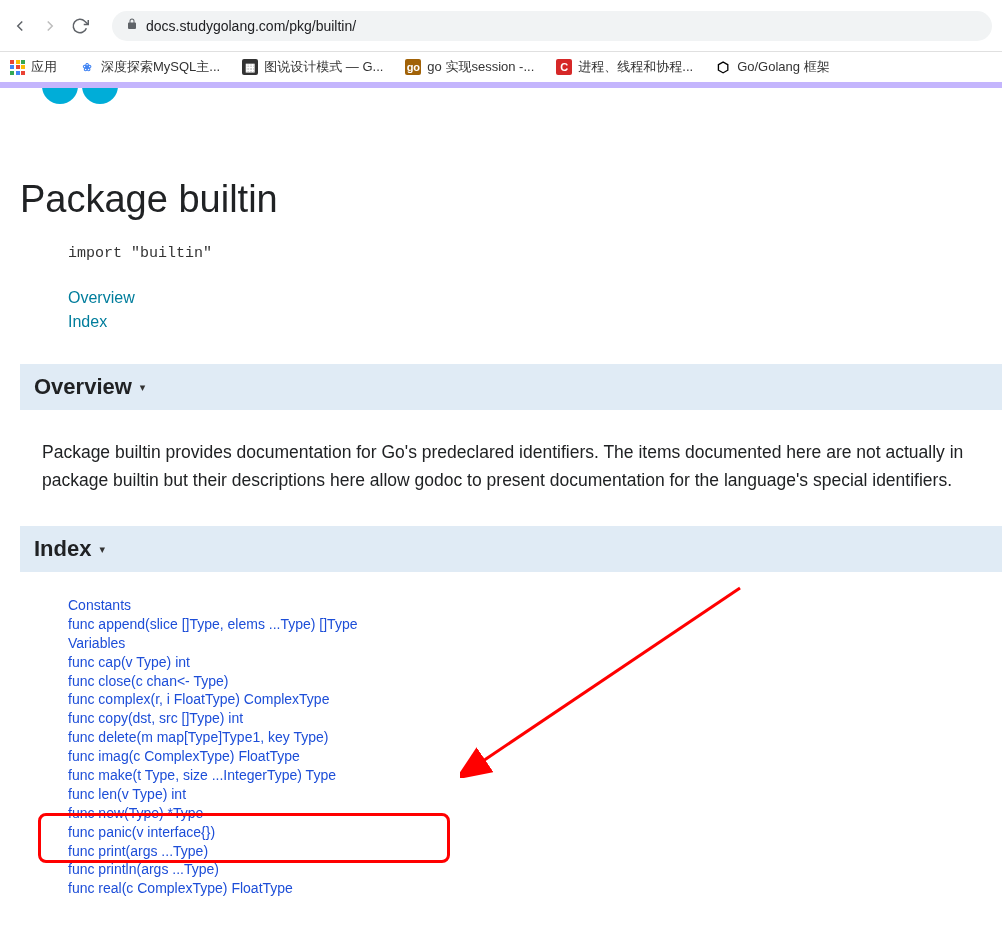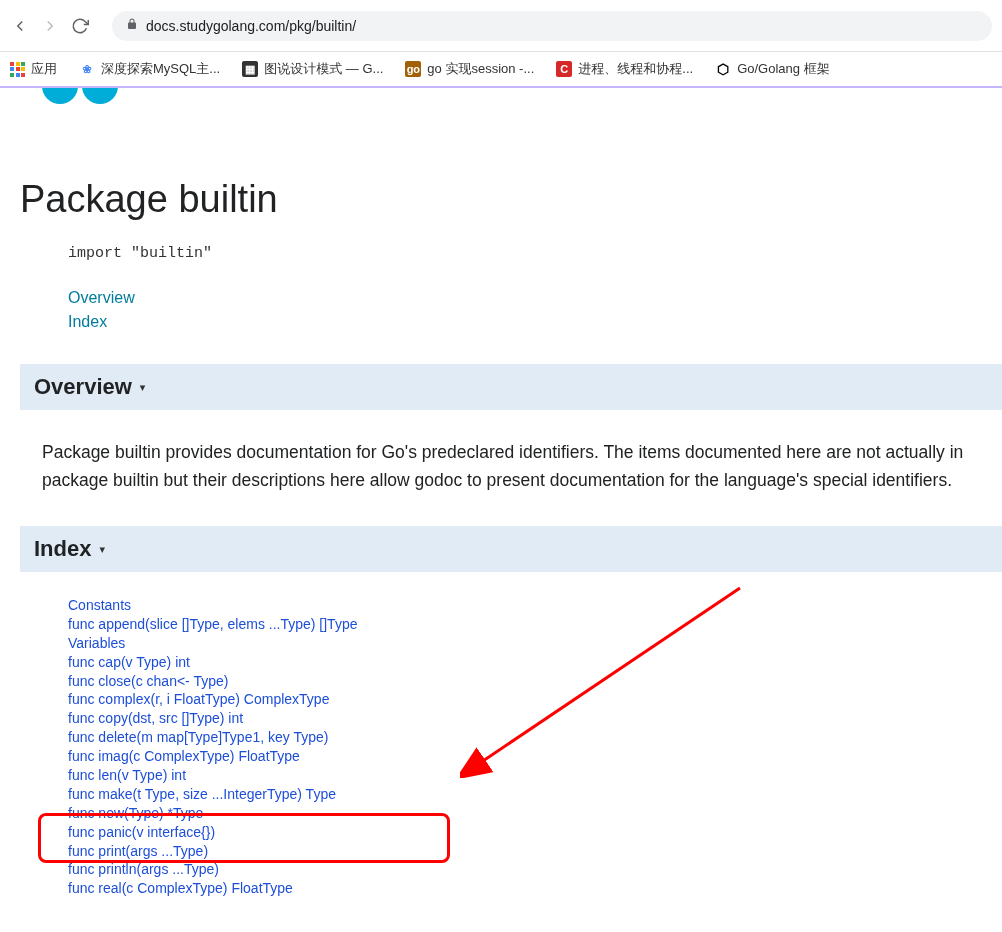--- a/index.html
+++ b/index.html
@@ -62,21 +62,21 @@
     }
     .url-text {
       font-size: 14px;
       color: #202124;
     }
     .bookmarks-bar {
       display: flex;
       align-items: center;
       padding: 6px 10px;
       background: #fff;
-      border-bottom: 2px solid #c4b5fd;
+      border-bottom: 6px solid #c4b5fd;
       gap: 22px;
       height: 36px;
     }
     .apps-icon {
       display: flex;
       align-items: center;
       gap: 6px;
       cursor: pointer;
     }
     .apps-grid {
@@ -309,22 +309,22 @@
   <div class="index-list">
     <a href="#">Constants</a>
     <a href="#">func append(slice []Type, elems ...Type) []Type</a>
     <a href="#">Variables</a>
     <a href="#">func cap(v Type) int</a>
     <a href="#">func close(c chan&lt;- Type)</a>
     <a href="#">func complex(r, i FloatType) ComplexType</a>
     <a href="#">func copy(dst, src []Type) int</a>
     <a href="#">func delete(m map[Type]Type1, key Type)</a>
     <a href="#">func imag(c ComplexType) FloatType</a>
+    <a href="#">func make(t Type, size ...IntegerType) Type</a>
     <a href="#">func len(v Type) int</a>
-    <a href="#">func make(t Type, size ...IntegerType) Type</a>
     <a href="#">func new(Type) *Type</a>
     <a href="#">func panic(v interface{})</a>
     <a href="#">func print(args ...Type)</a>
     <a href="#">func println(args ...Type)</a>
     <a href="#">func real(c ComplexType) FloatType</a>
   </div>
 
   <div class="red-box" style="left:38px; top:725px; width:412px; height:50px;"></div>
 
   <svg class="red-arrow" style="left:460px; top:490px; width:290px; height:200px;" viewBox="0 0 290 200">

